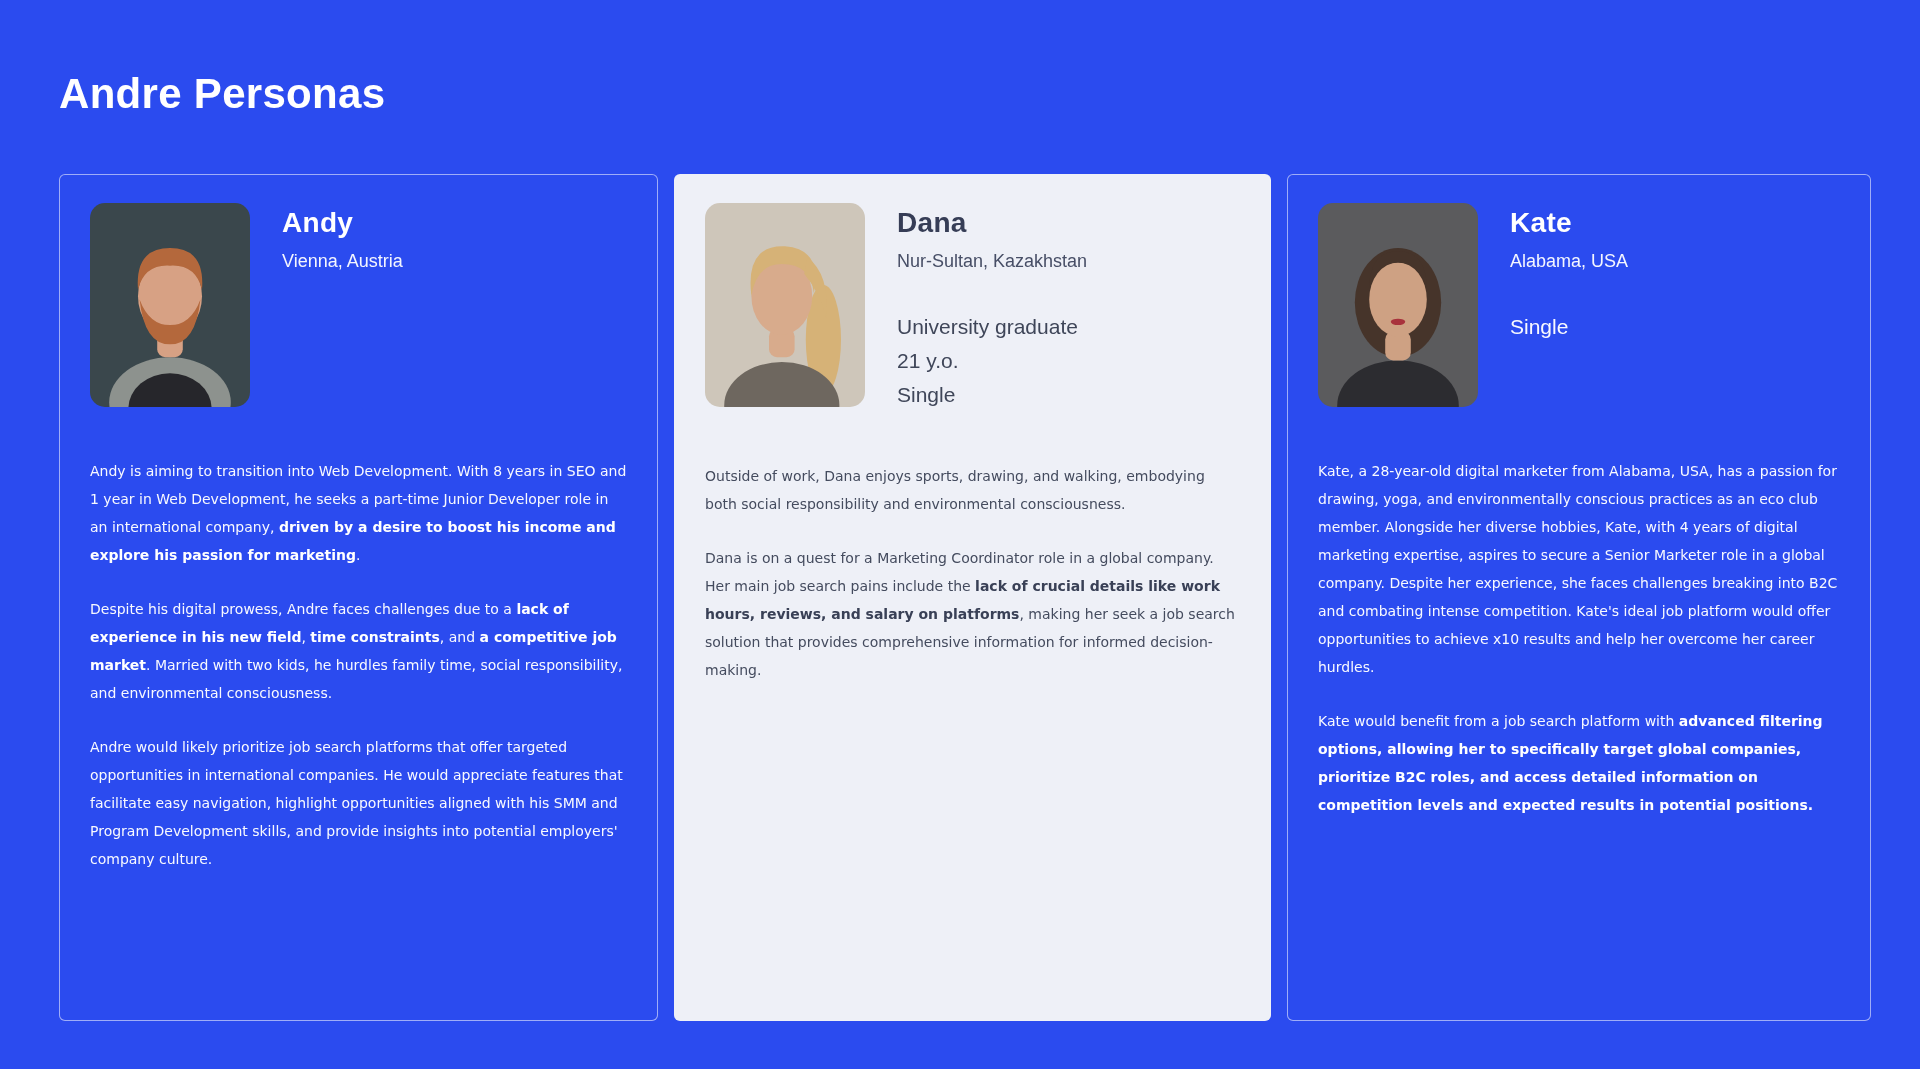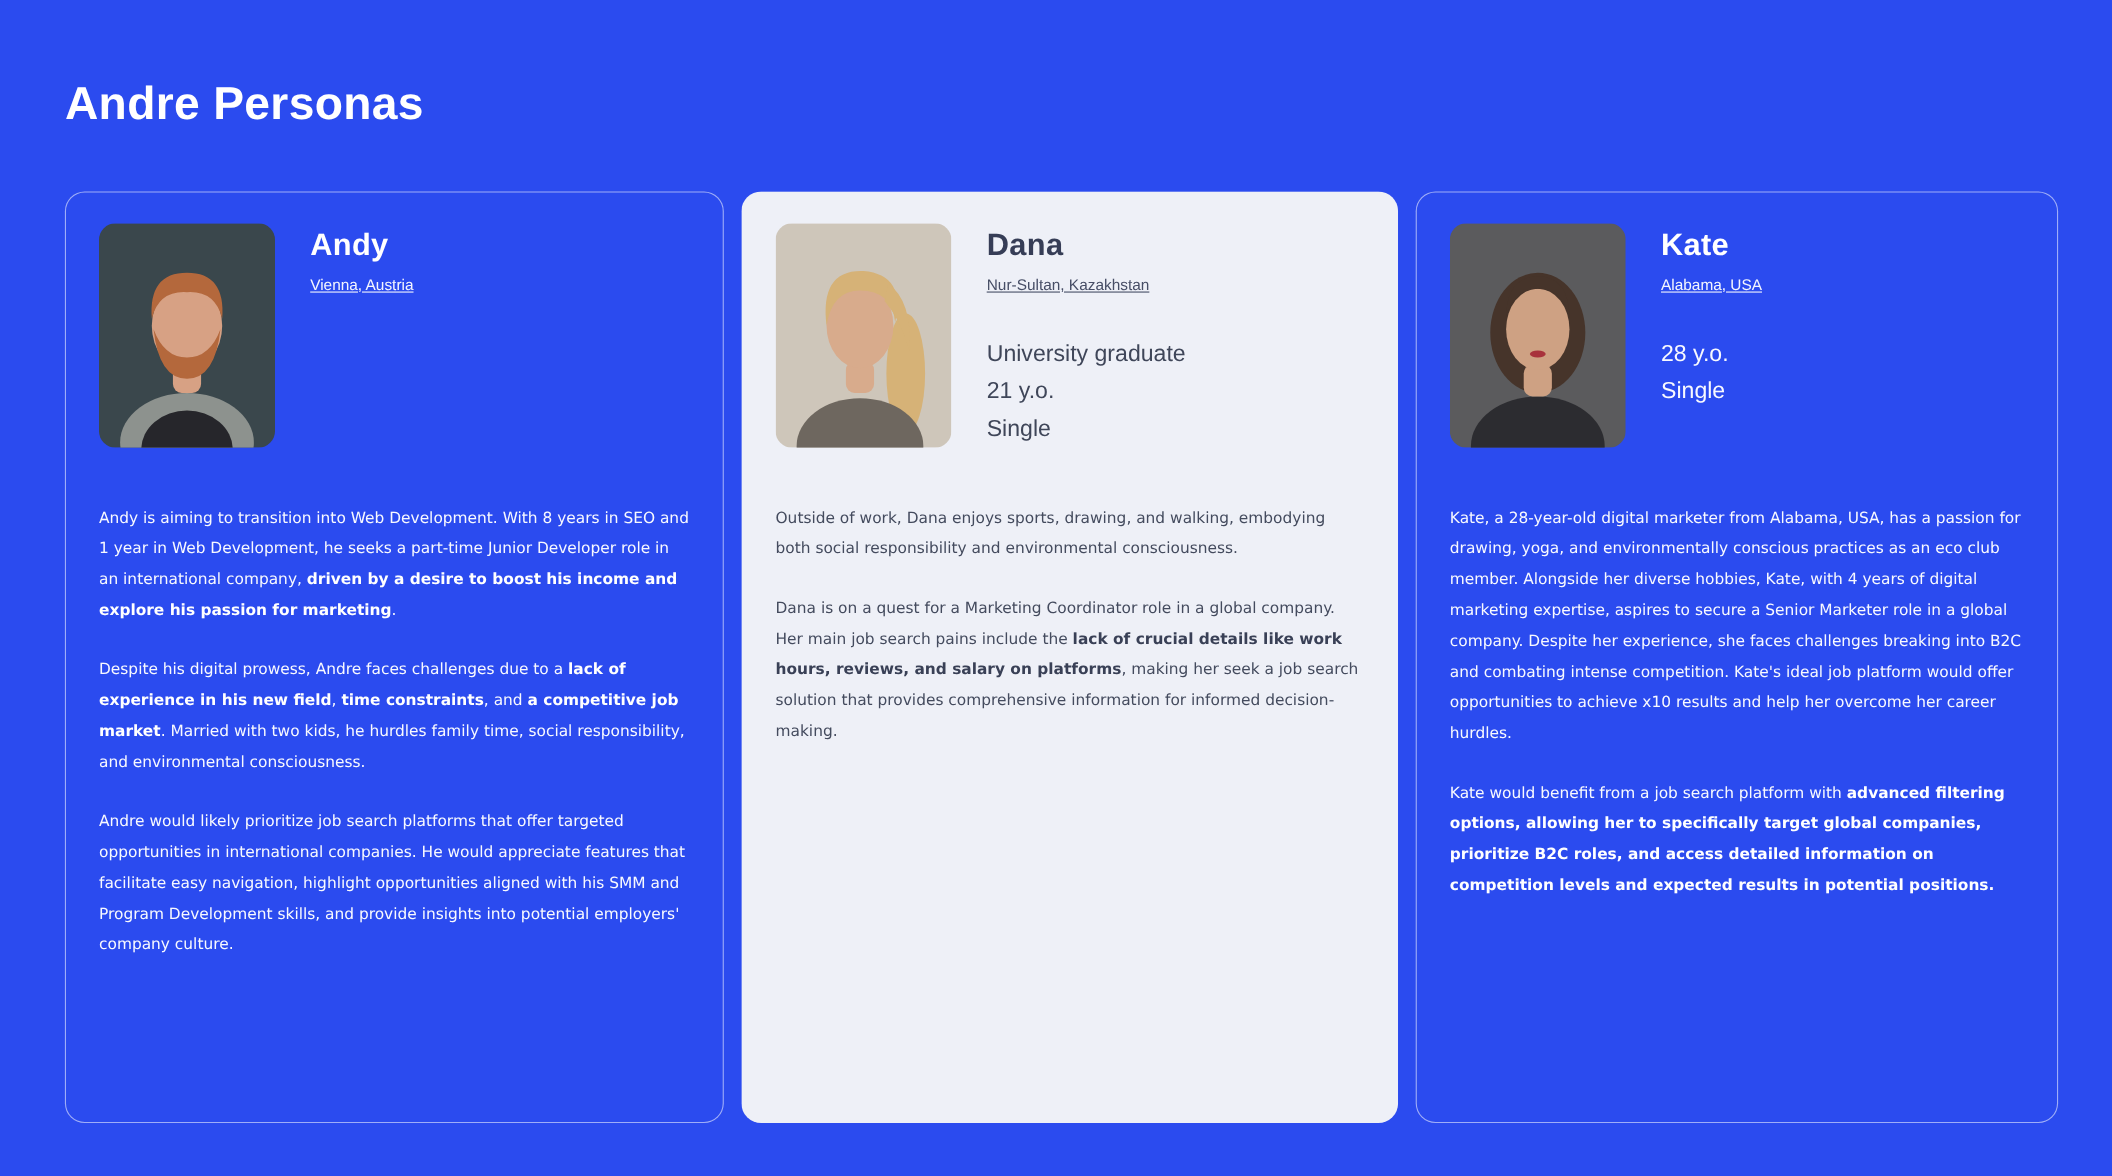--- a/index.html
+++ b/index.html
@@ -17,21 +17,21 @@
     color: #FFFFFF;
   }
   .cards {
     display: flex;
     gap: 16px;
     margin-top: 56px;
     align-items: stretch;
   }
   .card {
     height: 847px;
-    border-radius: 18px;
+    border-radius: 6px;
     padding: 28px 30px 30px 30px;
     flex: 0 0 auto;
   }
   .card--blue {
     background: var(--page-bg, #2B4BEF);
     border: 1px solid rgba(255,255,255,0.55);
     color: #F7F9FF;
   }
   .card--light {
     background: var(--card-light-bg, #EEF0F7);
@@ -51,21 +51,21 @@
   }
   .avatar svg { display: block; width: 100%; height: 100%; }
   .header-text { margin-left: 32px; padding-top: 4px; font-family: "Liberation Sans", sans-serif; }
   .persona-name {
     font-size: 28px;
     font-weight: 700;
     letter-spacing: 0.3px;
   }
   .card--blue .persona-name { color: #FFFFFF; }
   .card--light .persona-name { color: #363D56; }
-  .persona-location { font-size: 14px; margin-top: 12px; text-decoration: underline; }
+  .persona-location { font-size: 18px; margin-top: 12px; }
   .card--blue .persona-location { color: rgba(255,255,255,0.95); }
   .card--light .persona-location { color: #474E66; }
   .persona-meta { margin-top: 38px; font-size: 21px; line-height: 34px; }
   .card--blue .persona-meta { color: rgba(255,255,255,0.97); }
   .card--light .persona-meta { color: #3F4659; }
 
   .card-body { font-size: 14px; line-height: 28px; }
   .card--blue .card-body { color: rgba(255,255,255,0.97); }
   .card--light .card-body { color: #444B5E; }
   .card-body p + p { margin-top: 26px; }
@@ -145,21 +145,20 @@
             <rect x="42" y="80" width="16" height="18" rx="5" fill="#CEA183"></rect>
             <ellipse cx="50" cy="60" rx="18" ry="23" fill="#CEA183"></ellipse>
             <path d="M32 54 Q32 30 50 30 Q68 30 68 54 Q64 37 50 37 Q36 37 32 54 Z" fill="#46342A"></path>
             <ellipse cx="50" cy="74" rx="4.5" ry="2" fill="#A8323C"></ellipse>
           </svg>
         </div>
         <div class="header-text">
           <h2 class="persona-name">Kate</h2>
           <div class="persona-location">Alabama, USA</div>
           <div class="persona-meta">
-            <div>28 y.o.</div>
             <div>Single</div>
           </div>
         </div>
       </div>
       <div class="card-body">
           <p><span>Kate, a 28-year-old digital marketer from Alabama, USA, has a passion for drawing, yoga, and environmentally conscious practices as an eco club member. Alongside her diverse hobbies, Kate, with 4 years of digital marketing expertise, aspires to secure a Senior Marketer role in a global company. Despite her experience, she faces challenges breaking into B2C and combating intense competition. Kate's ideal job platform would offer opportunities to achieve x10 results and help her overcome her career hurdles.</span></p>
           <p><span>Kate would benefit from a job search platform with </span><b>advanced filtering options, allowing her to specifically target global companies, prioritize B2C roles, and access detailed information on competition levels and expected results in potential positions.</b></p>
         </div>
     </section>
 

